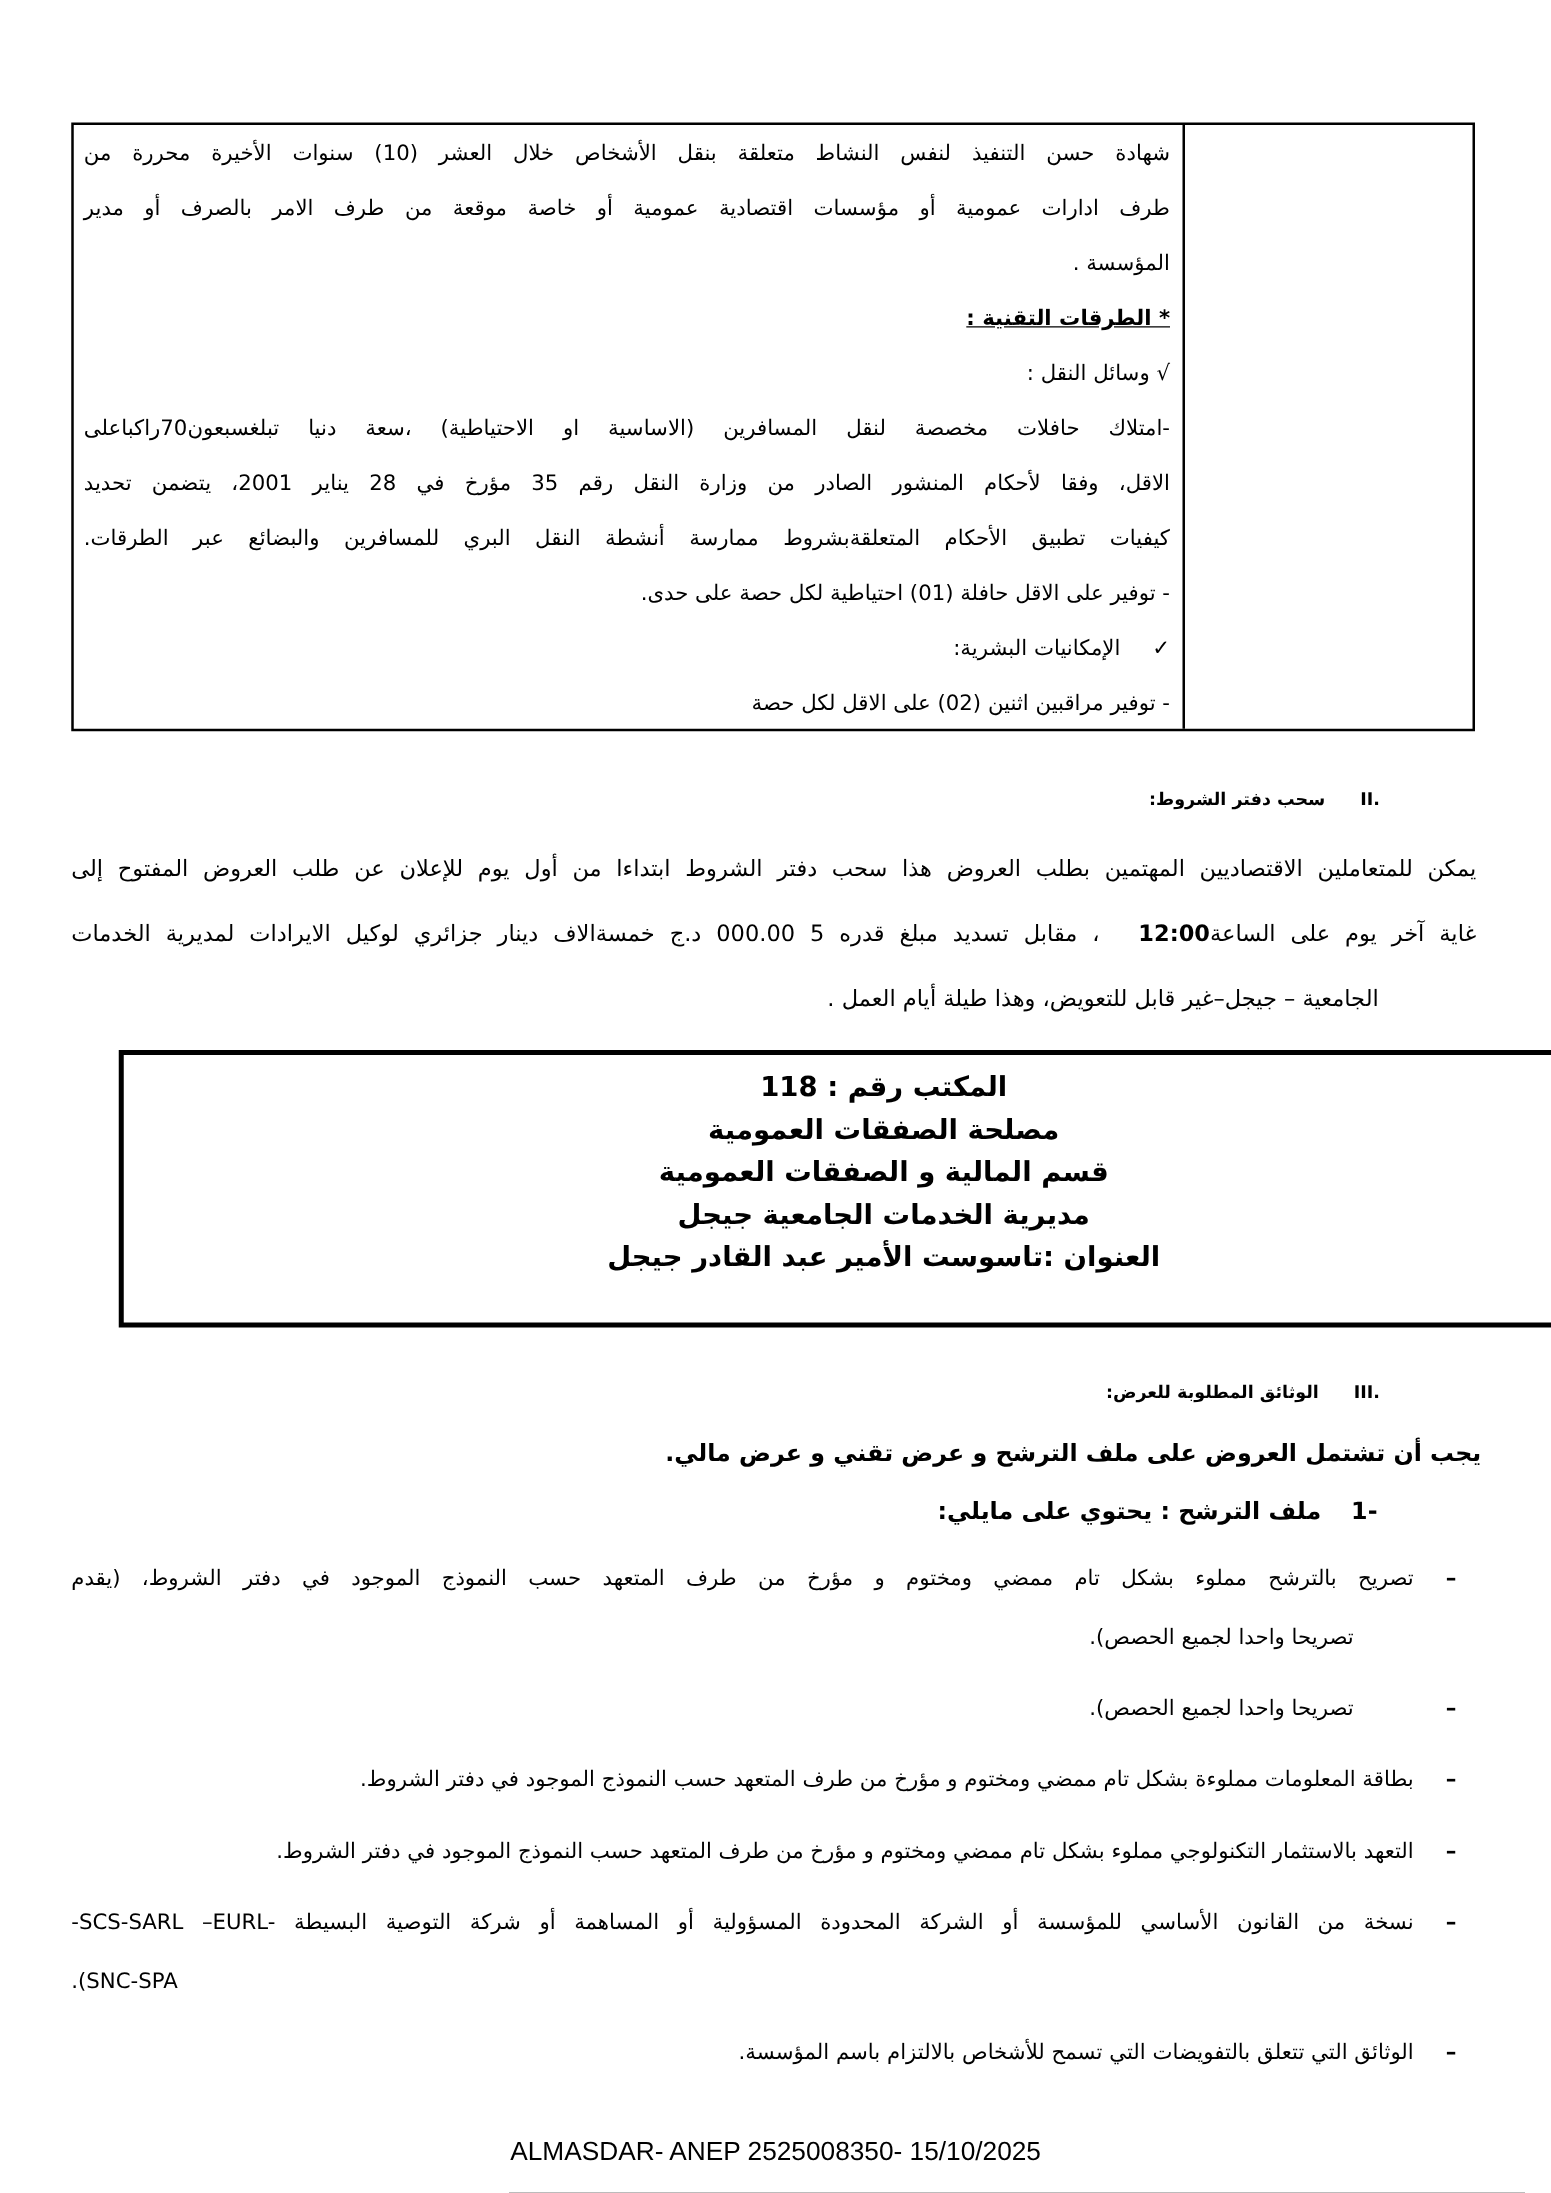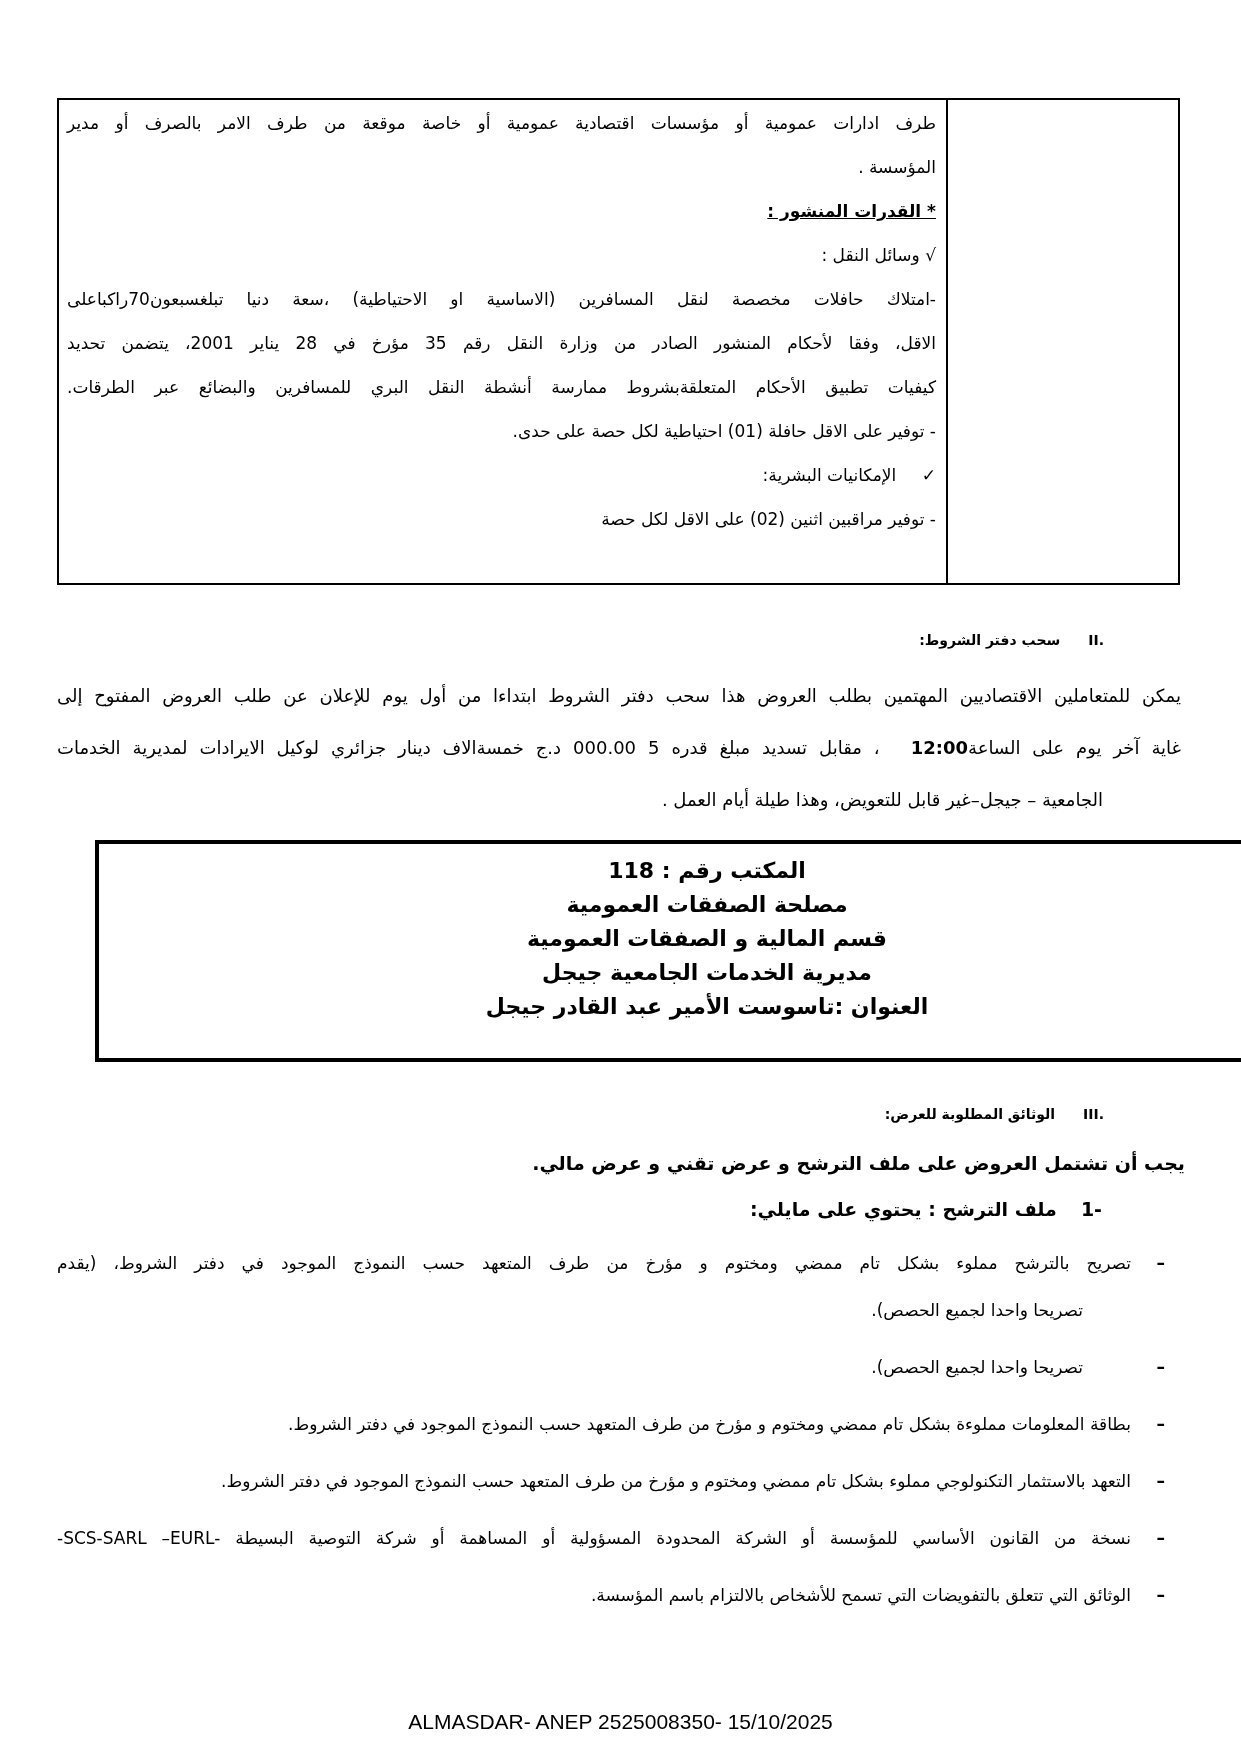--- a/index.html
+++ b/index.html
@@ -74,23 +74,24 @@
   }
 </style>
 </head>
 <body>
 
 <div class="page">
 
   <div class="req-table">
     <div class="vdivider"></div>
     <div class="req-cell">
+      <div class="tl just">شهادة حسن التنفيذ لنفس النشاط متعلقة بنقل الأشخاص خلال العشر (10) سنوات الأخيرة محررة من</div>
       <div class="tl just">طرف ادارات عمومية أو مؤسسات اقتصادية عمومية أو خاصة موقعة من طرف الامر بالصرف أو مدير</div>
       <div class="tl">المؤسسة .</div>
-      <div class="tl caps">* القدرات المنشور :</div>
+      <div class="tl caps">* الطرقات التقنية :</div>
       <div class="tl">√ وسائل النقل :</div>
       <div class="tl just">-امتلاك حافلات مخصصة لنقل المسافرين (الاساسية او الاحتياطية) ،سعة دنيا تبلغسبعون70راكباعلى</div>
       <div class="tl just">الاقل، وفقا لأحكام المنشور الصادر من وزارة النقل رقم 35 مؤرخ في 28 يناير 2001، يتضمن تحديد</div>
       <div class="tl just">كيفيات تطبيق الأحكام المتعلقةبشروط ممارسة أنشطة النقل البري للمسافرين والبضائع عبر الطرقات.</div>
       <div class="tl">- توفير على الاقل حافلة (01) احتياطية لكل حصة على حدى.</div>
       <div class="tl">✓  الإمكانيات البشرية:</div>
       <div class="tl">- توفير مراقبين اثنين (02) على الاقل لكل حصة</div>
     </div>
   </div>
 
@@ -141,20 +142,21 @@
     </div>
 
     <div class="item">
       <span class="dash">–</span>
       <div class="l1 short">التعهد بالاستثمار التكنولوجي مملوء بشكل تام ممضي ومختوم و مؤرخ  من طرف المتعهد حسب النموذج  الموجود في دفتر الشروط.</div>
     </div>
 
     <div class="item">
       <span class="dash">–</span>
       <div class="l1">نسخة من القانون الأساسي للمؤسسة أو الشركة المحدودة المسؤولية أو المساهمة أو شركة التوصية البسيطة  ‎-SCS-SARL –EURL-‎</div>
+      <div class="l2ltr">.(SNC-SPA</div>
     </div>
 
     <div class="item">
       <span class="dash">–</span>
       <div class="l1 short">الوثائق التي تتعلق بالتفويضات التي تسمح للأشخاص بالالتزام باسم المؤسسة.</div>
     </div>
 
   </div>
 
   <div class="page-footer">ALMASDAR- ANEP 2525008350- 15/10/2025</div>

